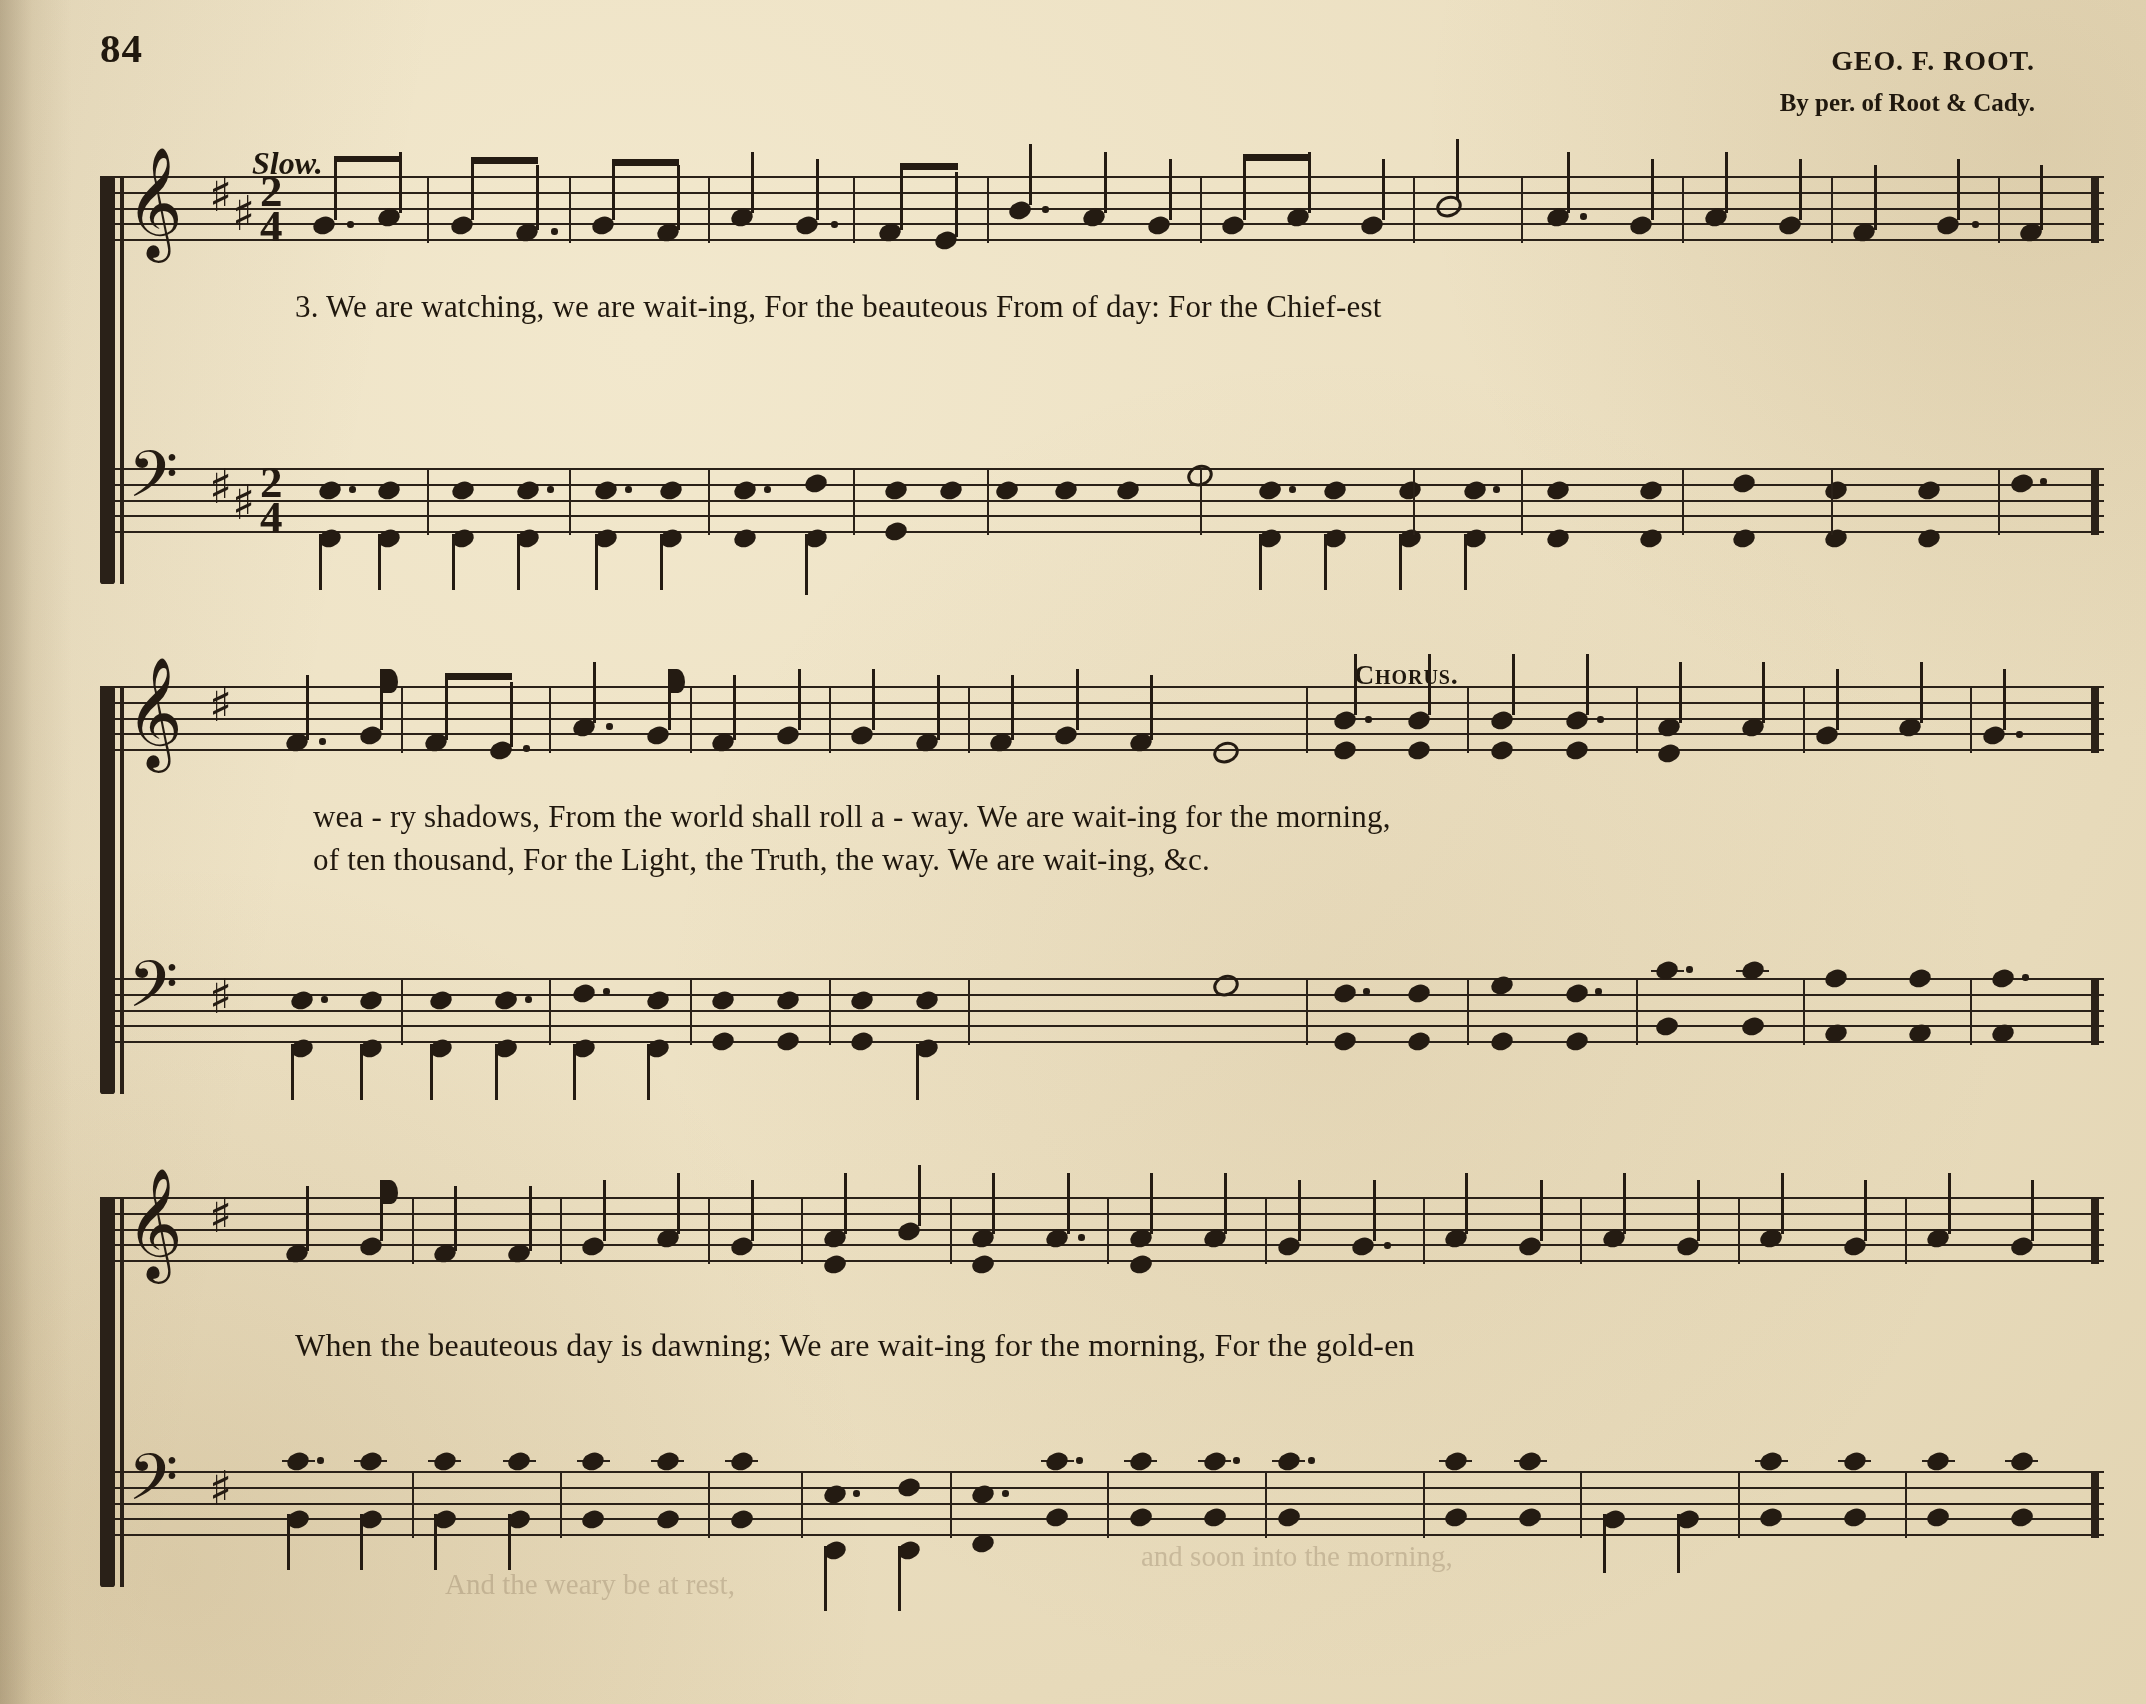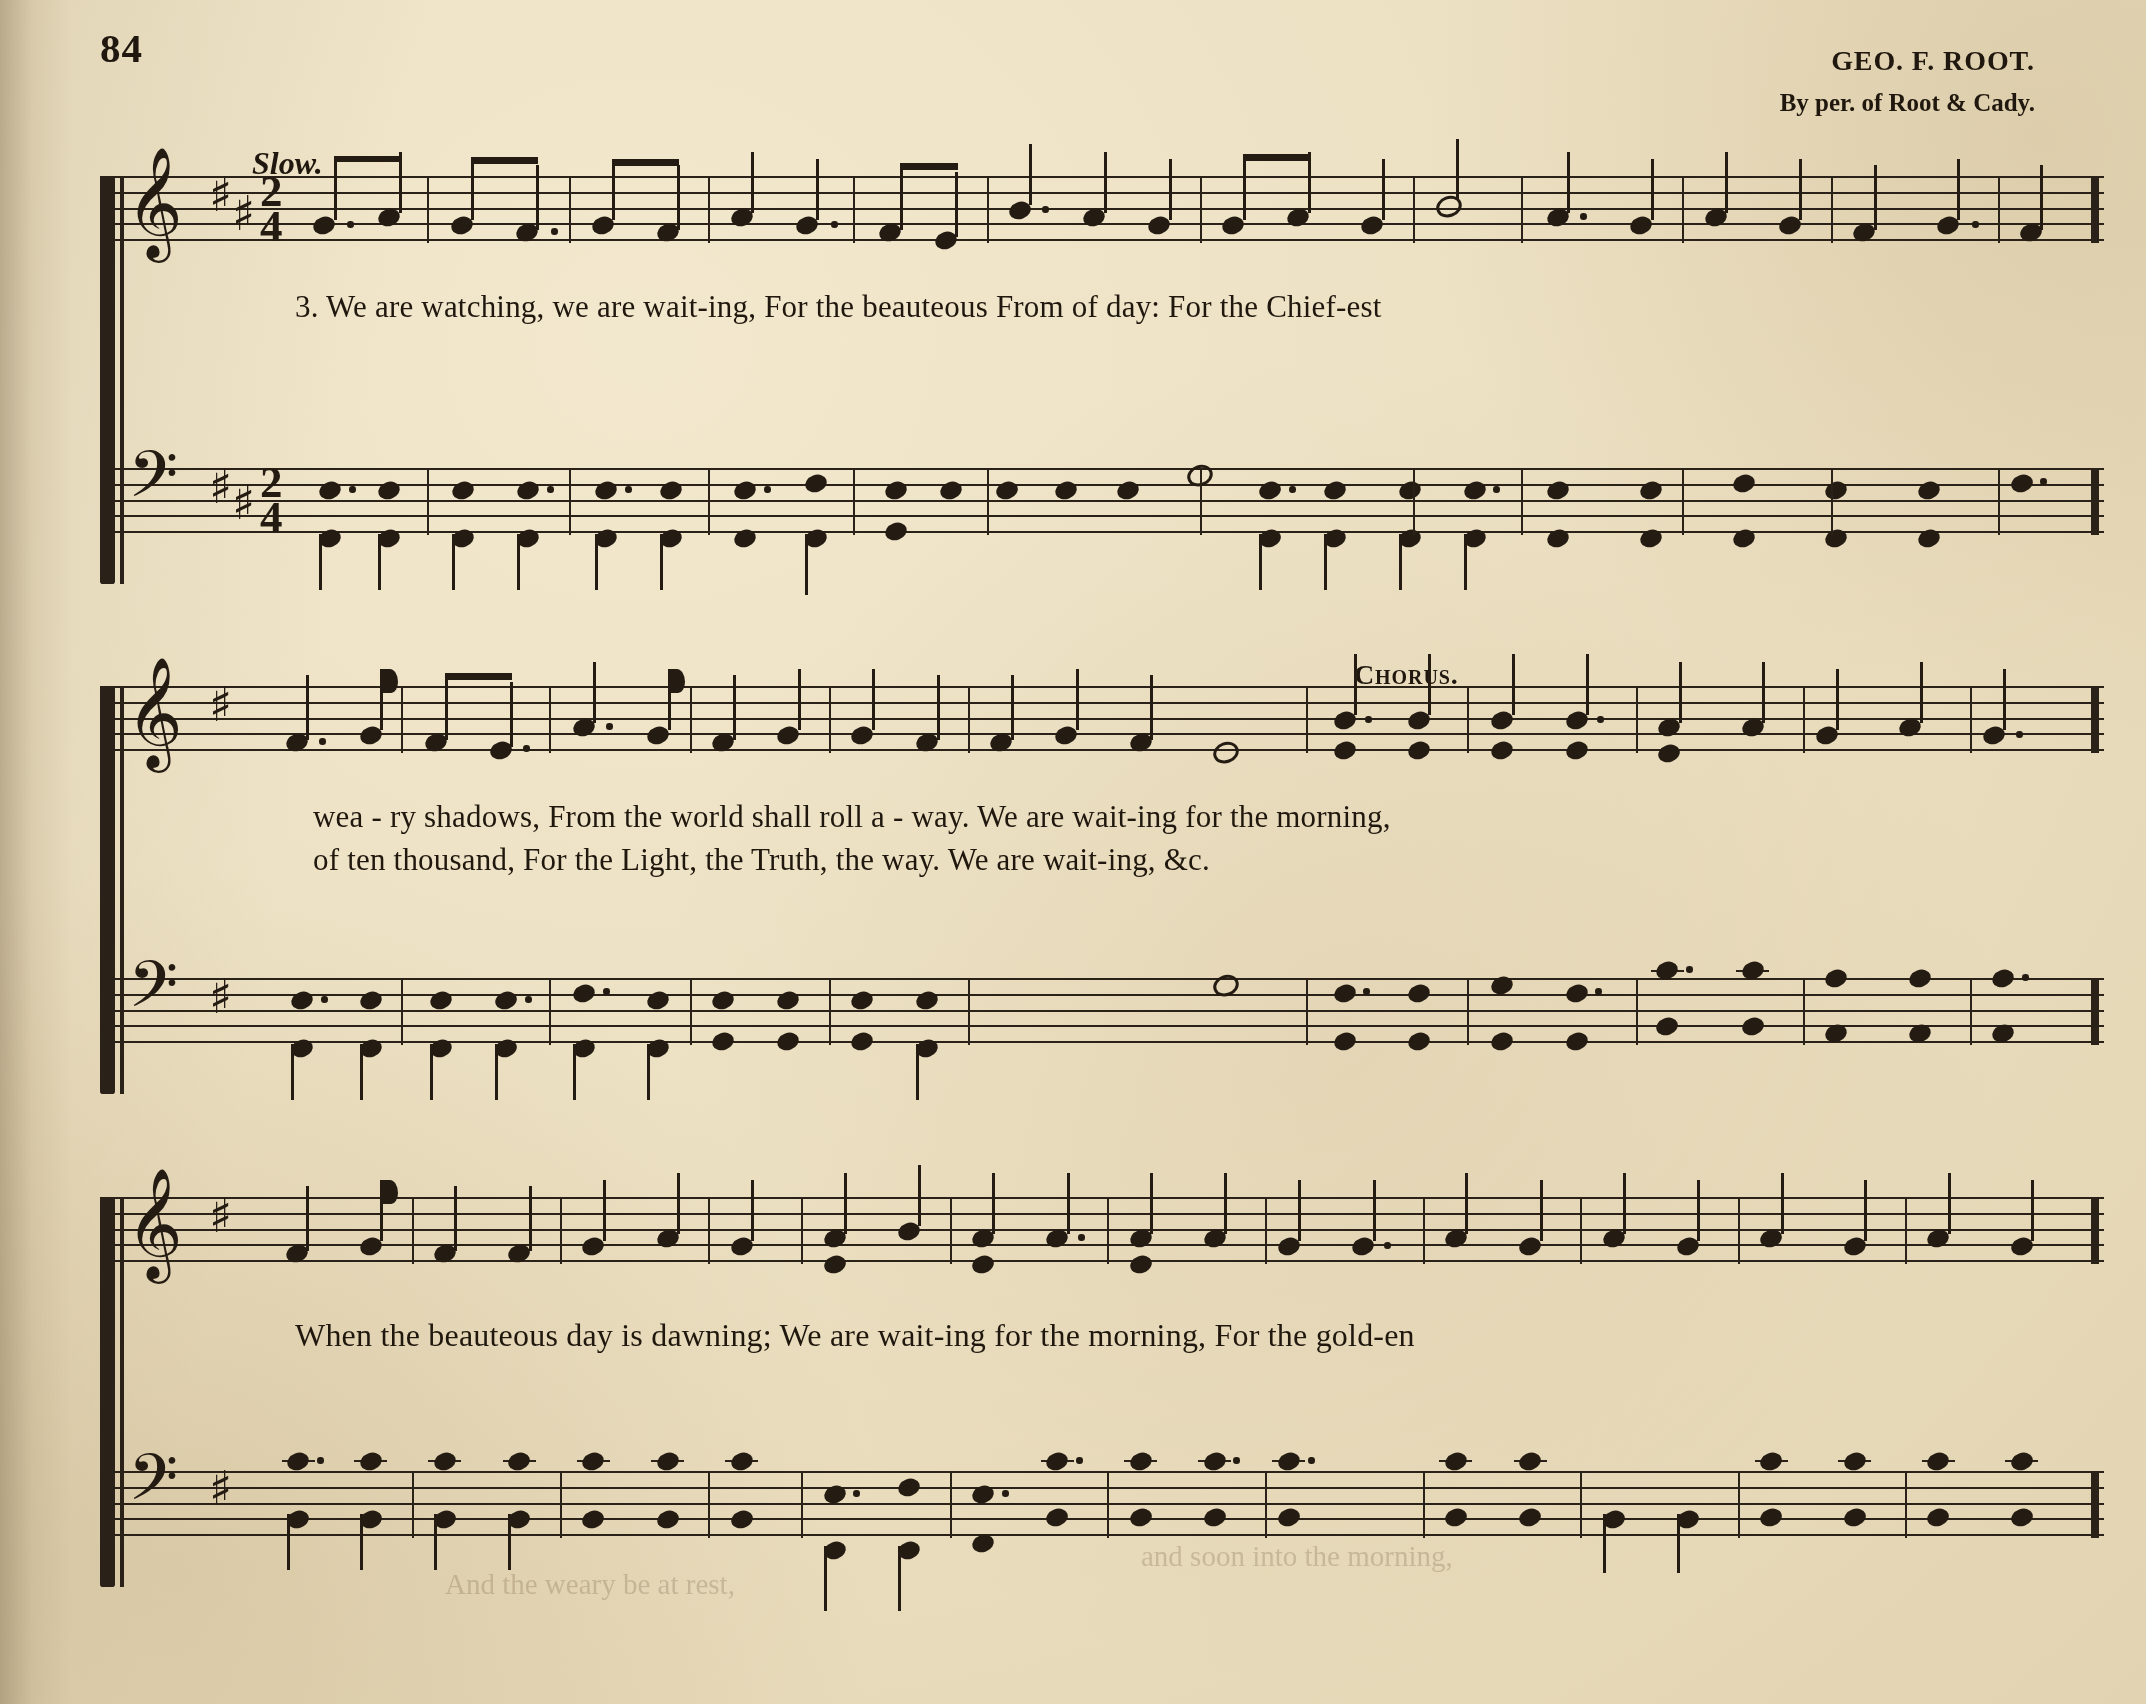--- a/index.html
+++ b/index.html
@@ -684,21 +684,21 @@
     <div class="barline" style="left:701px; top:0px; height:67px;"></div>
     <div class="barline" style="left:850px; top:0px; height:67px;"></div>
     <div class="barline" style="left:1007px; top:0px; height:67px;"></div>
     <div class="barline" style="left:1165px; top:0px; height:67px;"></div>
     <div class="barline" style="left:1323px; top:0px; height:67px;"></div>
     <div class="barline" style="left:1480px; top:0px; height:67px;"></div>
     <div class="barline" style="left:1638px; top:0px; height:67px;"></div>
     <div class="barline" style="left:1805px; top:0px; height:67px;"></div>
     <div class="barline thick" style="left:1991px; top:0px; height:67px;"></div>
 
-    <div class="lyric-block" style="left:195px; top:117px; width:1818px;">
+    <div class="lyric-block" style="left:195px; top:127px; width:1818px;">
       <div class="lyric-line" style="font-size:32px;">When the beauteous day  is   dawning; We   are wait-ing    for   the morning, For   the gold-en</div>
     </div>
 
     <div class="staff" style="top:274px;">
       <div class="line"></div>
       <div class="line"></div>
       <div class="line"></div>
       <div class="line"></div>
       <div class="line"></div>
     </div>

